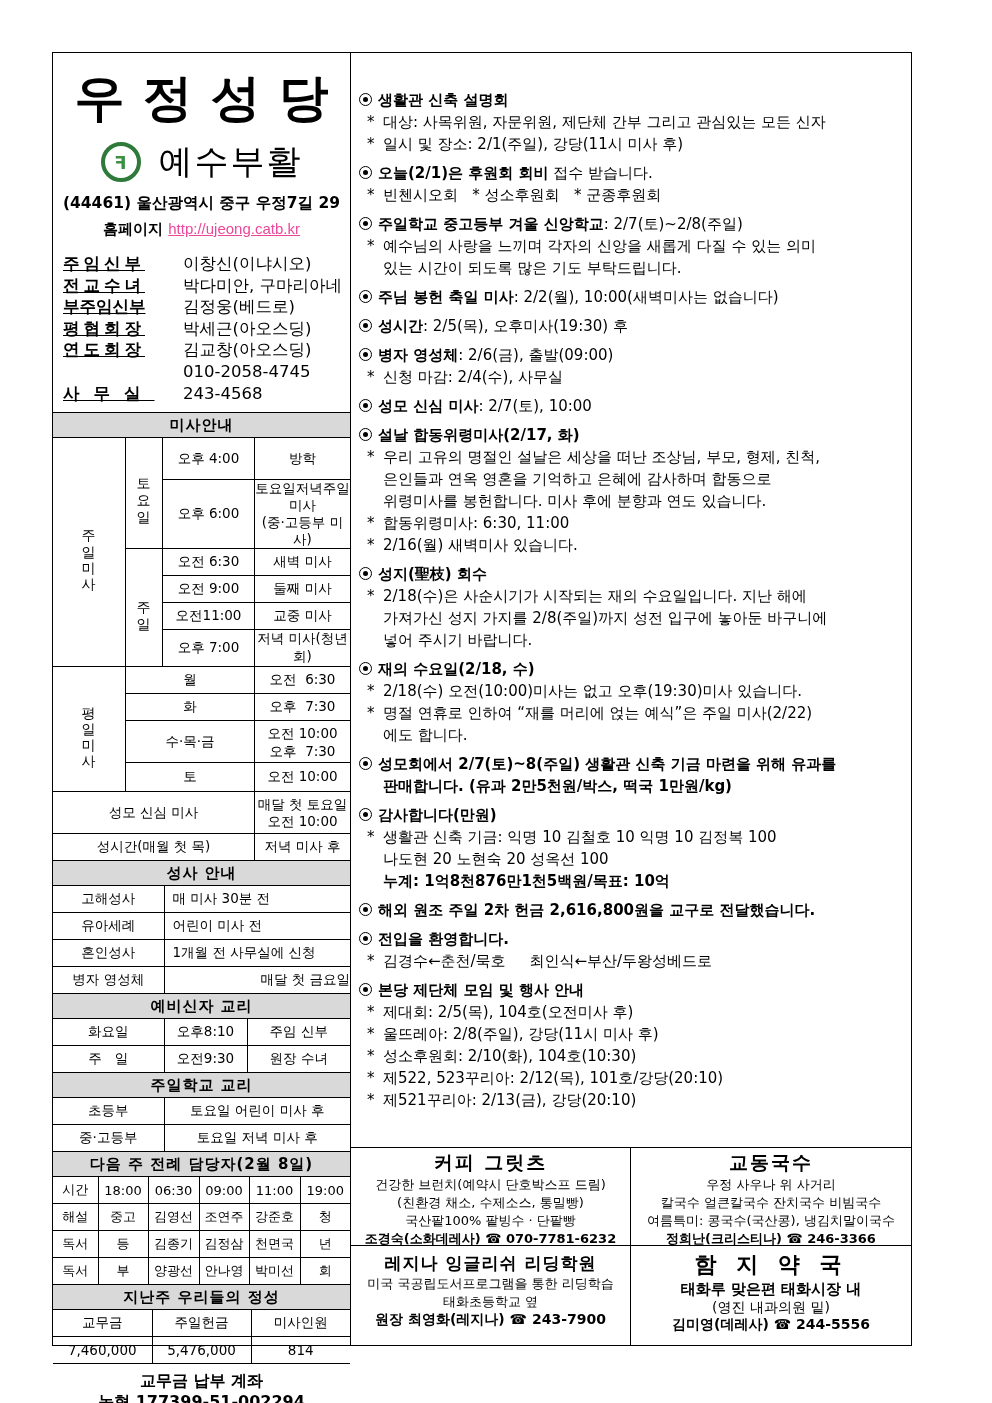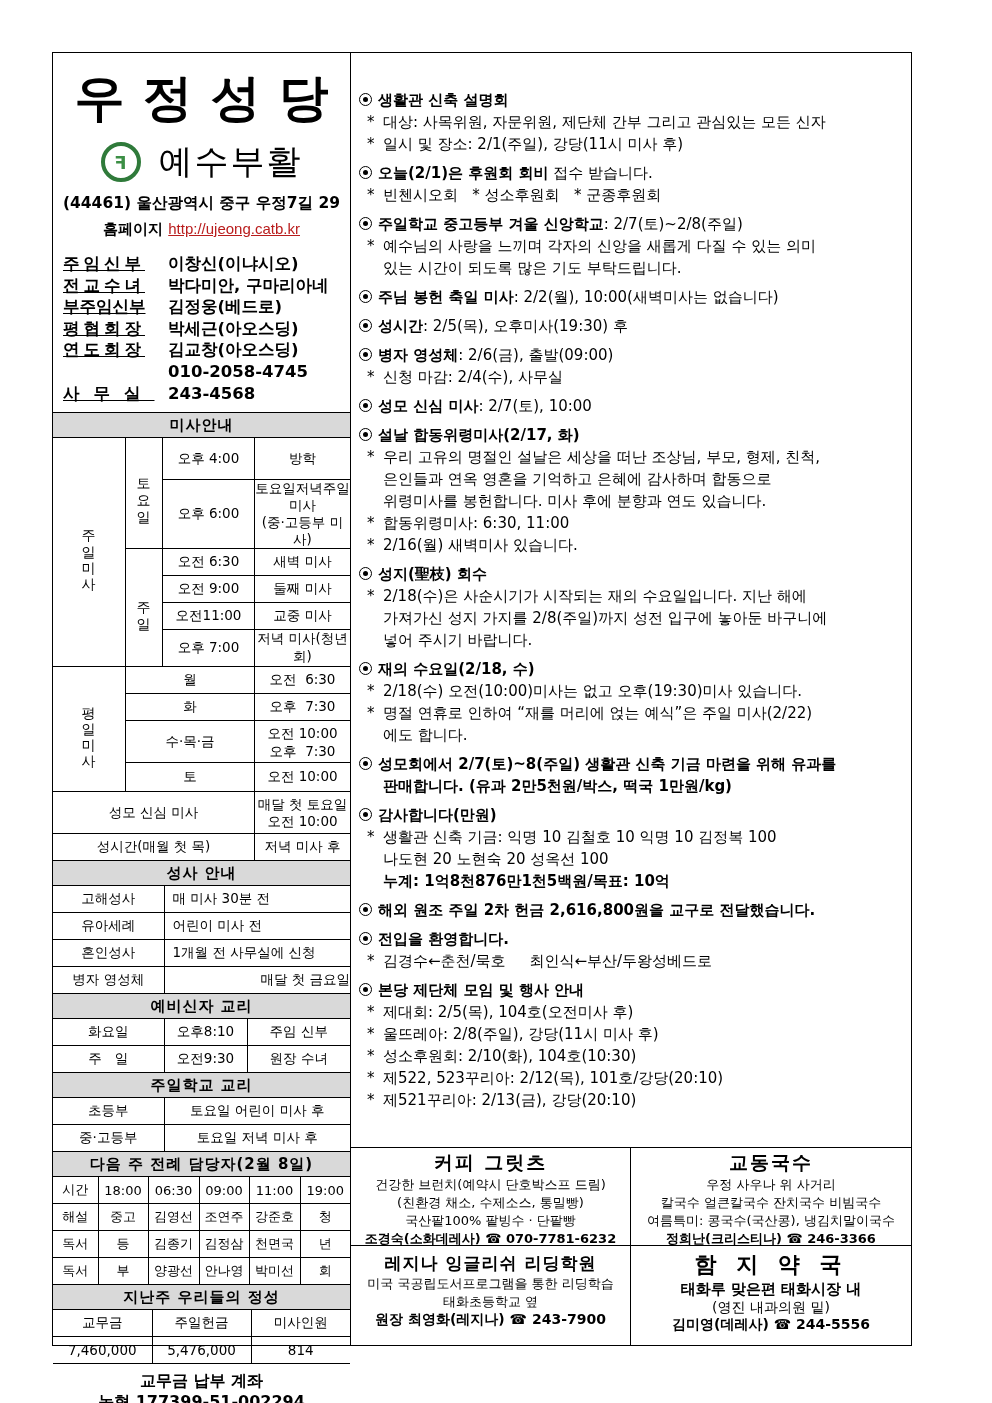--- a/index.html
+++ b/index.html
@@ -9,25 +9,25 @@
   .rightcol { position:absolute; left:298px; top:0; right:0; height:1094px; }
   .ads { position:absolute; left:298px; top:1094px; right:0; bottom:0; border-top:1.5px solid #000; }
 
   
   .title { text-align:center; font-family:"DejaVu Sans", sans-serif; font-weight:bold; font-size:50px; letter-spacing:18px; margin-top:16px; line-height:58px; padding-left:18px; }
   .subtitle { display:flex; align-items:center; justify-content:center; margin-top:12px; }
   .emblem { width:40px; height:40px; border-radius:50%; border:4px solid #2f7a3a; box-sizing:border-box; background:#fff; display:flex; align-items:center; justify-content:center; color:#3c8f45; font-size:18px; font-weight:bold; margin-right:18px; }
   .subtitle-text { font-family:"DejaVu Serif", serif; font-size:34px; letter-spacing:2px; }
   .addr { text-align:center; font-size:15.5px; font-weight:bold; margin-top:8px; }
   .homepage { text-align:center; font-size:15px; font-weight:bold; margin-top:6px; }
-  .homepage a { color:#b91c1c; text-decoration:underline; font-weight:normal; font-family:"Liberation Sans", sans-serif; }
+  .homepage a { color:#ec4899; text-decoration:underline; font-weight:normal; font-family:"Liberation Sans", sans-serif; }
   .staff { margin:14px 0 0 10px; font-size:16.5px; line-height:21.6px; }
   .staff-row { display:flex; }
   .staff-role { width:105px; letter-spacing:4px; white-space:nowrap; overflow:hidden; font-weight:bold;text-decoration:underline; }
-  .staff-name { font-weight:bold; }
+  .staff-name { font-weight:normal;margin-left:15px; }
 
   
   table { border-collapse:collapse; width:100%; }
   td { border:1px solid #000; text-align:center; font-size:13.5px; padding:0; }
   .sec-head { background:#d9d9d9; font-size:15px; font-weight:bold; height:24px; letter-spacing:1px; }
   .vert { writing-mode:vertical-rl; text-orientation:upright; letter-spacing:2px; font-size:14px; }
   .mass td { height:26px; }
   .bank { text-align:center; font-weight:bold; font-size:16px; line-height:21px; padding-top:6px; }
 
   

